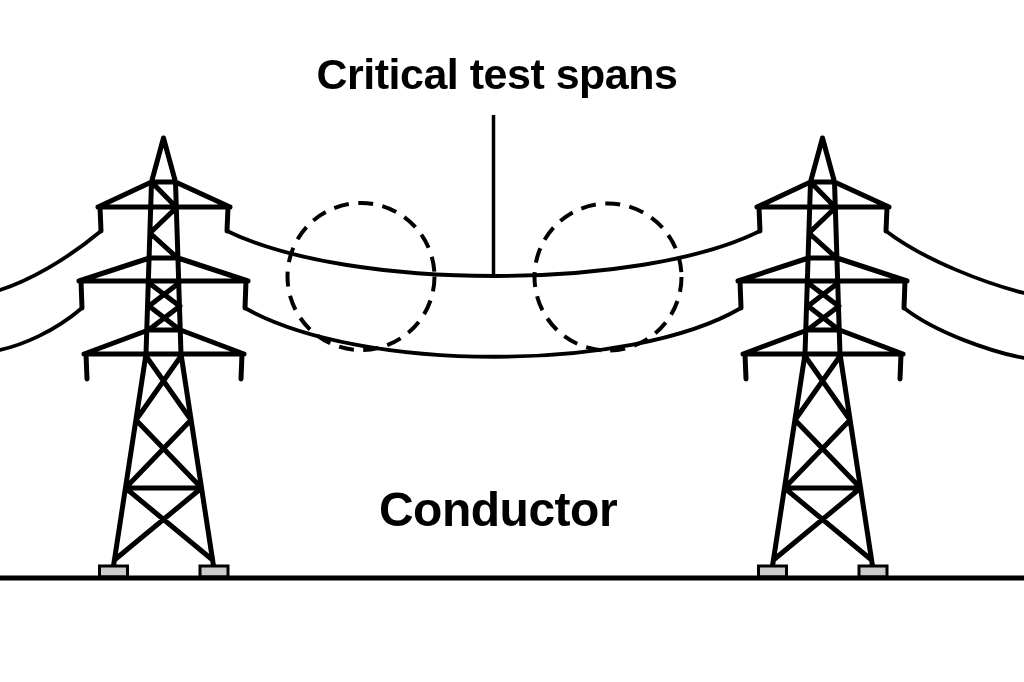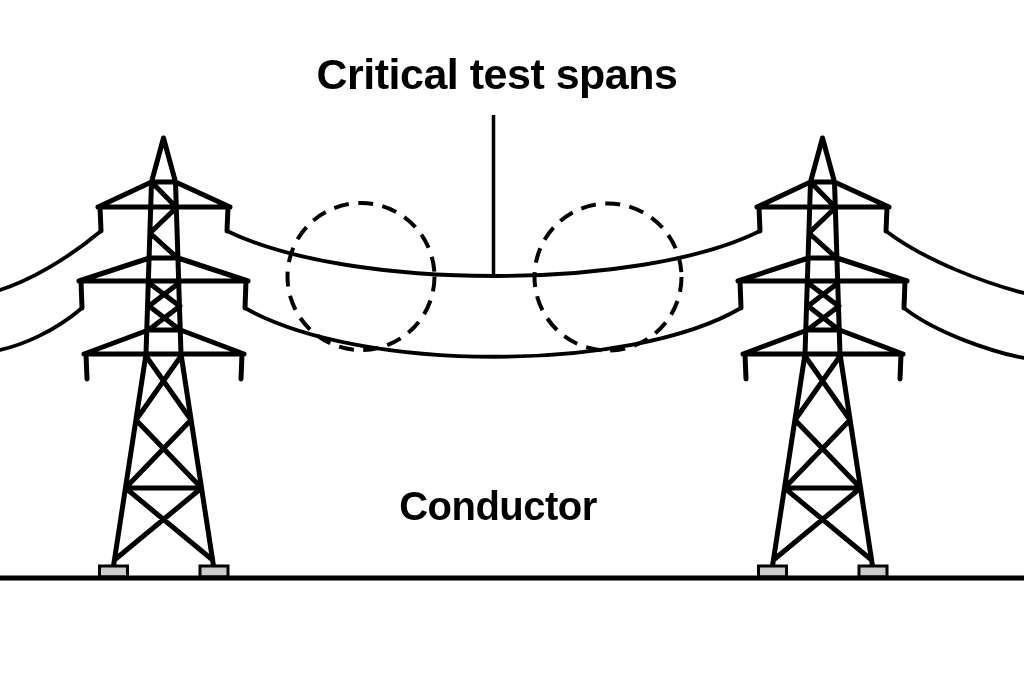--- a/index.html
+++ b/index.html
@@ -61,21 +61,21 @@
   .text-label {
     position: absolute;
     transform: translateX(-50%);
     font-weight: bold;
     color: var(--line);
     letter-spacing: -0.5px;
     white-space: nowrap;
     line-height: 1;
   }
   .title-label { font-size: 43px; }
-  .conductor-label { font-size: 40px; }
+  .conductor-label { font-size: 48px; }
 </style>
 </head>
 <body>
 
 <div class="canvas">
 
   <svg class="diagram-svg" viewBox="0 0 1024 682" xmlns="http://www.w3.org/2000/svg">
     <defs>
       <g id="tower-template">
         <path class="tower" d="

